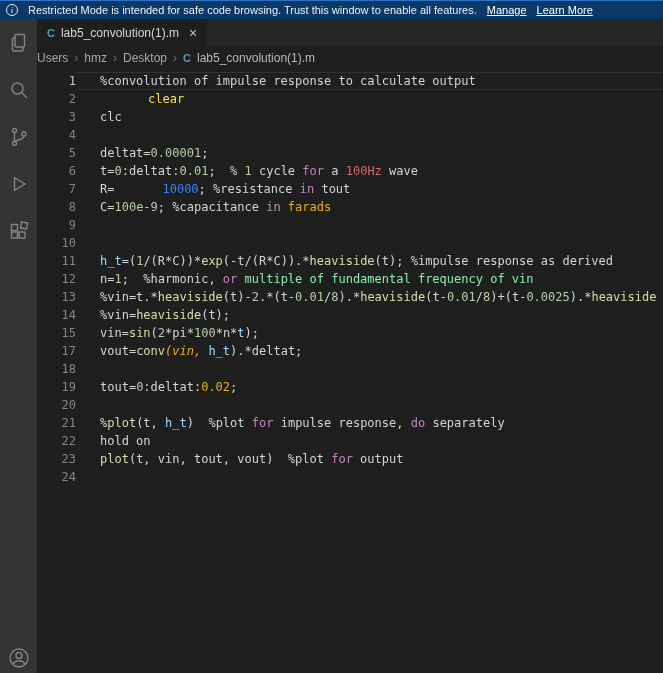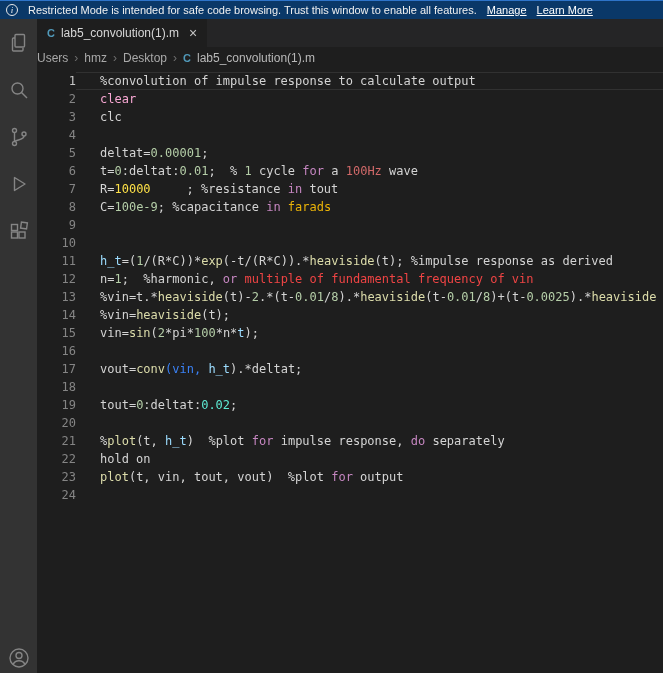--- a/index.html
+++ b/index.html
@@ -152,38 +152,37 @@
       <span class="crumb">hmz</span>
       <span class="crumb-sep">›</span>
       <span class="crumb">Desktop</span>
       <span class="crumb-sep">›</span>
       <span class="file-icon">C</span>
       <span class="crumb crumb-file">lab5_convolution(1).m</span>
     </div>
 
     <div class="code-area">
         <div class="row active"><div class="ln">1</div><div class="ct"><span style="color: rgb(212, 212, 212);">%convolution of impulse response to calculate output</span></div></div>
-        <div class="row"><div class="ln">2</div><div class="ct"><span style="color: #f9a8d4;">clear</span></div></div>
+        <div class="row"><div class="ln">2</div><div class="ct"><span style="color: #fde047; margin-left: 48px;">clear</span></div></div>
         <div class="row"><div class="ln">3</div><div class="ct"><span style="color: rgb(212, 212, 212);">clc</span></div></div>
         <div class="row"><div class="ln">4</div><div class="ct"></div></div>
         <div class="row"><div class="ln">5</div><div class="ct"><span style="color: rgb(212, 212, 212);">deltat=</span><span style="color: rgb(181, 206, 168);">0.00001</span><span style="color: rgb(212, 212, 212);">;</span></div></div>
         <div class="row"><div class="ln">6</div><div class="ct"><span style="color: rgb(212, 212, 212);">t=</span><span style="color: rgb(181, 206, 168);">0</span><span style="color: rgb(212, 212, 212);">:deltat:</span><span style="color: rgb(181, 206, 168);">0.01</span><span style="color: rgb(212, 212, 212);">;  % </span><span style="color: rgb(181, 206, 168);">1</span><span style="color: rgb(212, 212, 212);"> cycle </span><span style="color: rgb(197, 134, 192);">for</span><span style="color: rgb(212, 212, 212);"> a </span><span style="color: rgb(209, 105, 105);">100Hz</span><span style="color: rgb(212, 212, 212);"> wave</span></div></div>
-        <div class="row"><div class="ln">7</div><div class="ct"><span style="color: rgb(212, 212, 212);">R=</span><span style="color: #fde047;">10000</span><span style="color: rgb(212, 212, 212); padding-left: 36px;">; %resistance </span><span style="color: rgb(197, 134, 192);">in</span><span style="color: rgb(212, 212, 212);"> tout</span></div></div>
+        <div class="row"><div class="ln">7</div><div class="ct"><span style="color: rgb(212, 212, 212);">R=</span><span style="color: #3b82f6; margin-left: 48px;">10000</span><span style="color: rgb(212, 212, 212);">; %resistance </span><span style="color: rgb(197, 134, 192);">in</span><span style="color: rgb(212, 212, 212);"> tout</span></div></div>
         <div class="row"><div class="ln">8</div><div class="ct"><span style="color: rgb(212, 212, 212);">C=</span><span style="color: rgb(181, 206, 168);">100e-9</span><span style="color: rgb(212, 212, 212);">; %capacitance </span><span style="color: rgb(197, 134, 192);">in</span><span style="color: #eab308;"> farads</span></div></div>
         <div class="row"><div class="ln">9</div><div class="ct"></div></div>
         <div class="row"><div class="ln">10</div><div class="ct"></div></div>
         <div class="row"><div class="ln">11</div><div class="ct"><span style="color: rgb(156, 220, 254);">h_t</span><span style="color: rgb(212, 212, 212);">=(</span><span style="color: rgb(181, 206, 168);">1</span><span style="color: rgb(212, 212, 212);">/(R*C))*</span><span style="color: rgb(220, 220, 170);">exp</span><span style="color: rgb(212, 212, 212);">(-t/(R*C)).*</span><span style="color: rgb(220, 220, 170);">heaviside</span><span style="color: rgb(212, 212, 212);">(t); %impulse response as derived</span></div></div>
-        <div class="row"><div class="ln">12</div><div class="ct"><span style="color: rgb(212, 212, 212);">n=</span><span style="color: rgb(181, 206, 168);">1</span><span style="color: rgb(212, 212, 212);">;  %harmonic, </span><span style="color: rgb(197, 134, 192);">or</span><span style="color: #ef4444;"> multiple of fundamental frequency of vin</span></div></div>
+        <div class="row"><div class="ln">12</div><div class="ct"><span style="color: rgb(212, 212, 212);">n=</span><span style="color: rgb(181, 206, 168);">1</span><span style="color: rgb(212, 212, 212);">;  %harmonic, </span><span style="color: rgb(197, 134, 192);">or</span><span style="color: #86efac;"> multiple of fundamental frequency of vin</span></div></div>
         <div class="row"><div class="ln">13</div><div class="ct"><span style="color: rgb(212, 212, 212);">%vin=t.*</span><span style="color: rgb(220, 220, 170);">heaviside</span><span style="color: rgb(212, 212, 212);">(t)-</span><span style="color: rgb(181, 206, 168);">2</span><span style="color: rgb(212, 212, 212);">.*(t-</span><span style="color: rgb(181, 206, 168);">0.01</span><span style="color: rgb(212, 212, 212);">/</span><span style="color: rgb(181, 206, 168);">8</span><span style="color: rgb(212, 212, 212);">).*</span><span style="color: rgb(220, 220, 170);">heaviside</span><span style="color: rgb(212, 212, 212);">(t-</span><span style="color: rgb(181, 206, 168);">0.01</span><span style="color: rgb(212, 212, 212);">/</span><span style="color: rgb(181, 206, 168);">8</span><span style="color: rgb(212, 212, 212);">)+(t-</span><span style="color: rgb(181, 206, 168);">0.0025</span><span style="color: rgb(212, 212, 212);">).*</span><span style="color: rgb(220, 220, 170);">heaviside</span></div></div>
         <div class="row"><div class="ln">14</div><div class="ct"><span style="color: rgb(212, 212, 212);">%vin=</span><span style="color: rgb(220, 220, 170);">heaviside</span><span style="color: rgb(212, 212, 212);">(t);</span></div></div>
         <div class="row"><div class="ln">15</div><div class="ct"><span style="color: rgb(212, 212, 212);">vin=</span><span style="color: rgb(220, 220, 170);">sin</span><span style="color: rgb(212, 212, 212);">(</span><span style="color: rgb(181, 206, 168);">2</span><span style="color: rgb(212, 212, 212);">*pi*</span><span style="color: rgb(181, 206, 168);">100</span><span style="color: rgb(212, 212, 212);">*n*</span><span style="color: rgb(156, 220, 254);">t</span><span style="color: rgb(212, 212, 212);">);</span></div></div>
-        <div class="row"><div class="ln">16</div><div class="ct"></div></div>
-        <div class="row"><div class="ln">17</div><div class="ct"><span style="color: rgb(212, 212, 212);">vout=</span><span style="color: rgb(220, 220, 170);">conv</span><span style="color: #3b82f6;">(vin, </span><span style="color: rgb(156, 220, 254);">h_t</span><span style="color: rgb(212, 212, 212);">).*deltat;</span></div></div>
+        <div class="row"><div class="ln">17</div><div class="ct"><span style="color: rgb(212, 212, 212);">vout=</span><span style="color: rgb(220, 220, 170);">conv</span><span style="color: #eab308; font-style: italic;">(vin, </span><span style="color: rgb(156, 220, 254);">h_t</span><span style="color: rgb(212, 212, 212);">).*deltat;</span></div></div>
         <div class="row"><div class="ln">18</div><div class="ct"></div></div>
-        <div class="row"><div class="ln">19</div><div class="ct"><span style="color: rgb(212, 212, 212);">tout=</span><span style="color: rgb(181, 206, 168);">0</span><span style="color: rgb(212, 212, 212);">:deltat:</span><span style="color: #5eead4;">0.02</span><span style="color: rgb(212, 212, 212);">;</span></div></div>
+        <div class="row"><div class="ln">19</div><div class="ct"><span style="color: rgb(212, 212, 212);">tout=</span><span style="color: rgb(181, 206, 168);">0</span><span style="color: rgb(212, 212, 212);">:deltat:</span><span style="color: #eab308;">0.02</span><span style="color: rgb(212, 212, 212);">;</span></div></div>
         <div class="row"><div class="ln">20</div><div class="ct"></div></div>
         <div class="row"><div class="ln">21</div><div class="ct"><span style="color: rgb(212, 212, 212);">%</span><span style="color: rgb(220, 220, 170);">plot</span><span style="color: rgb(212, 212, 212);">(t, </span><span style="color: rgb(156, 220, 254);">h_t</span><span style="color: rgb(212, 212, 212);">)  %plot </span><span style="color: rgb(197, 134, 192);">for</span><span style="color: rgb(212, 212, 212);"> impulse response, </span><span style="color: rgb(197, 134, 192);">do</span><span style="color: rgb(212, 212, 212);"> separately</span></div></div>
         <div class="row"><div class="ln">22</div><div class="ct"><span style="color: rgb(212, 212, 212);">hold on</span></div></div>
         <div class="row"><div class="ln">23</div><div class="ct"><span style="color: rgb(220, 220, 170);">plot</span><span style="color: rgb(212, 212, 212);">(t, vin, tout, vout)  %plot </span><span style="color: rgb(197, 134, 192);">for</span><span style="color: rgb(212, 212, 212);"> output</span></div></div>
         <div class="row"><div class="ln">24</div><div class="ct"></div></div>
       </div>
 
   </div>
 </div>
 

